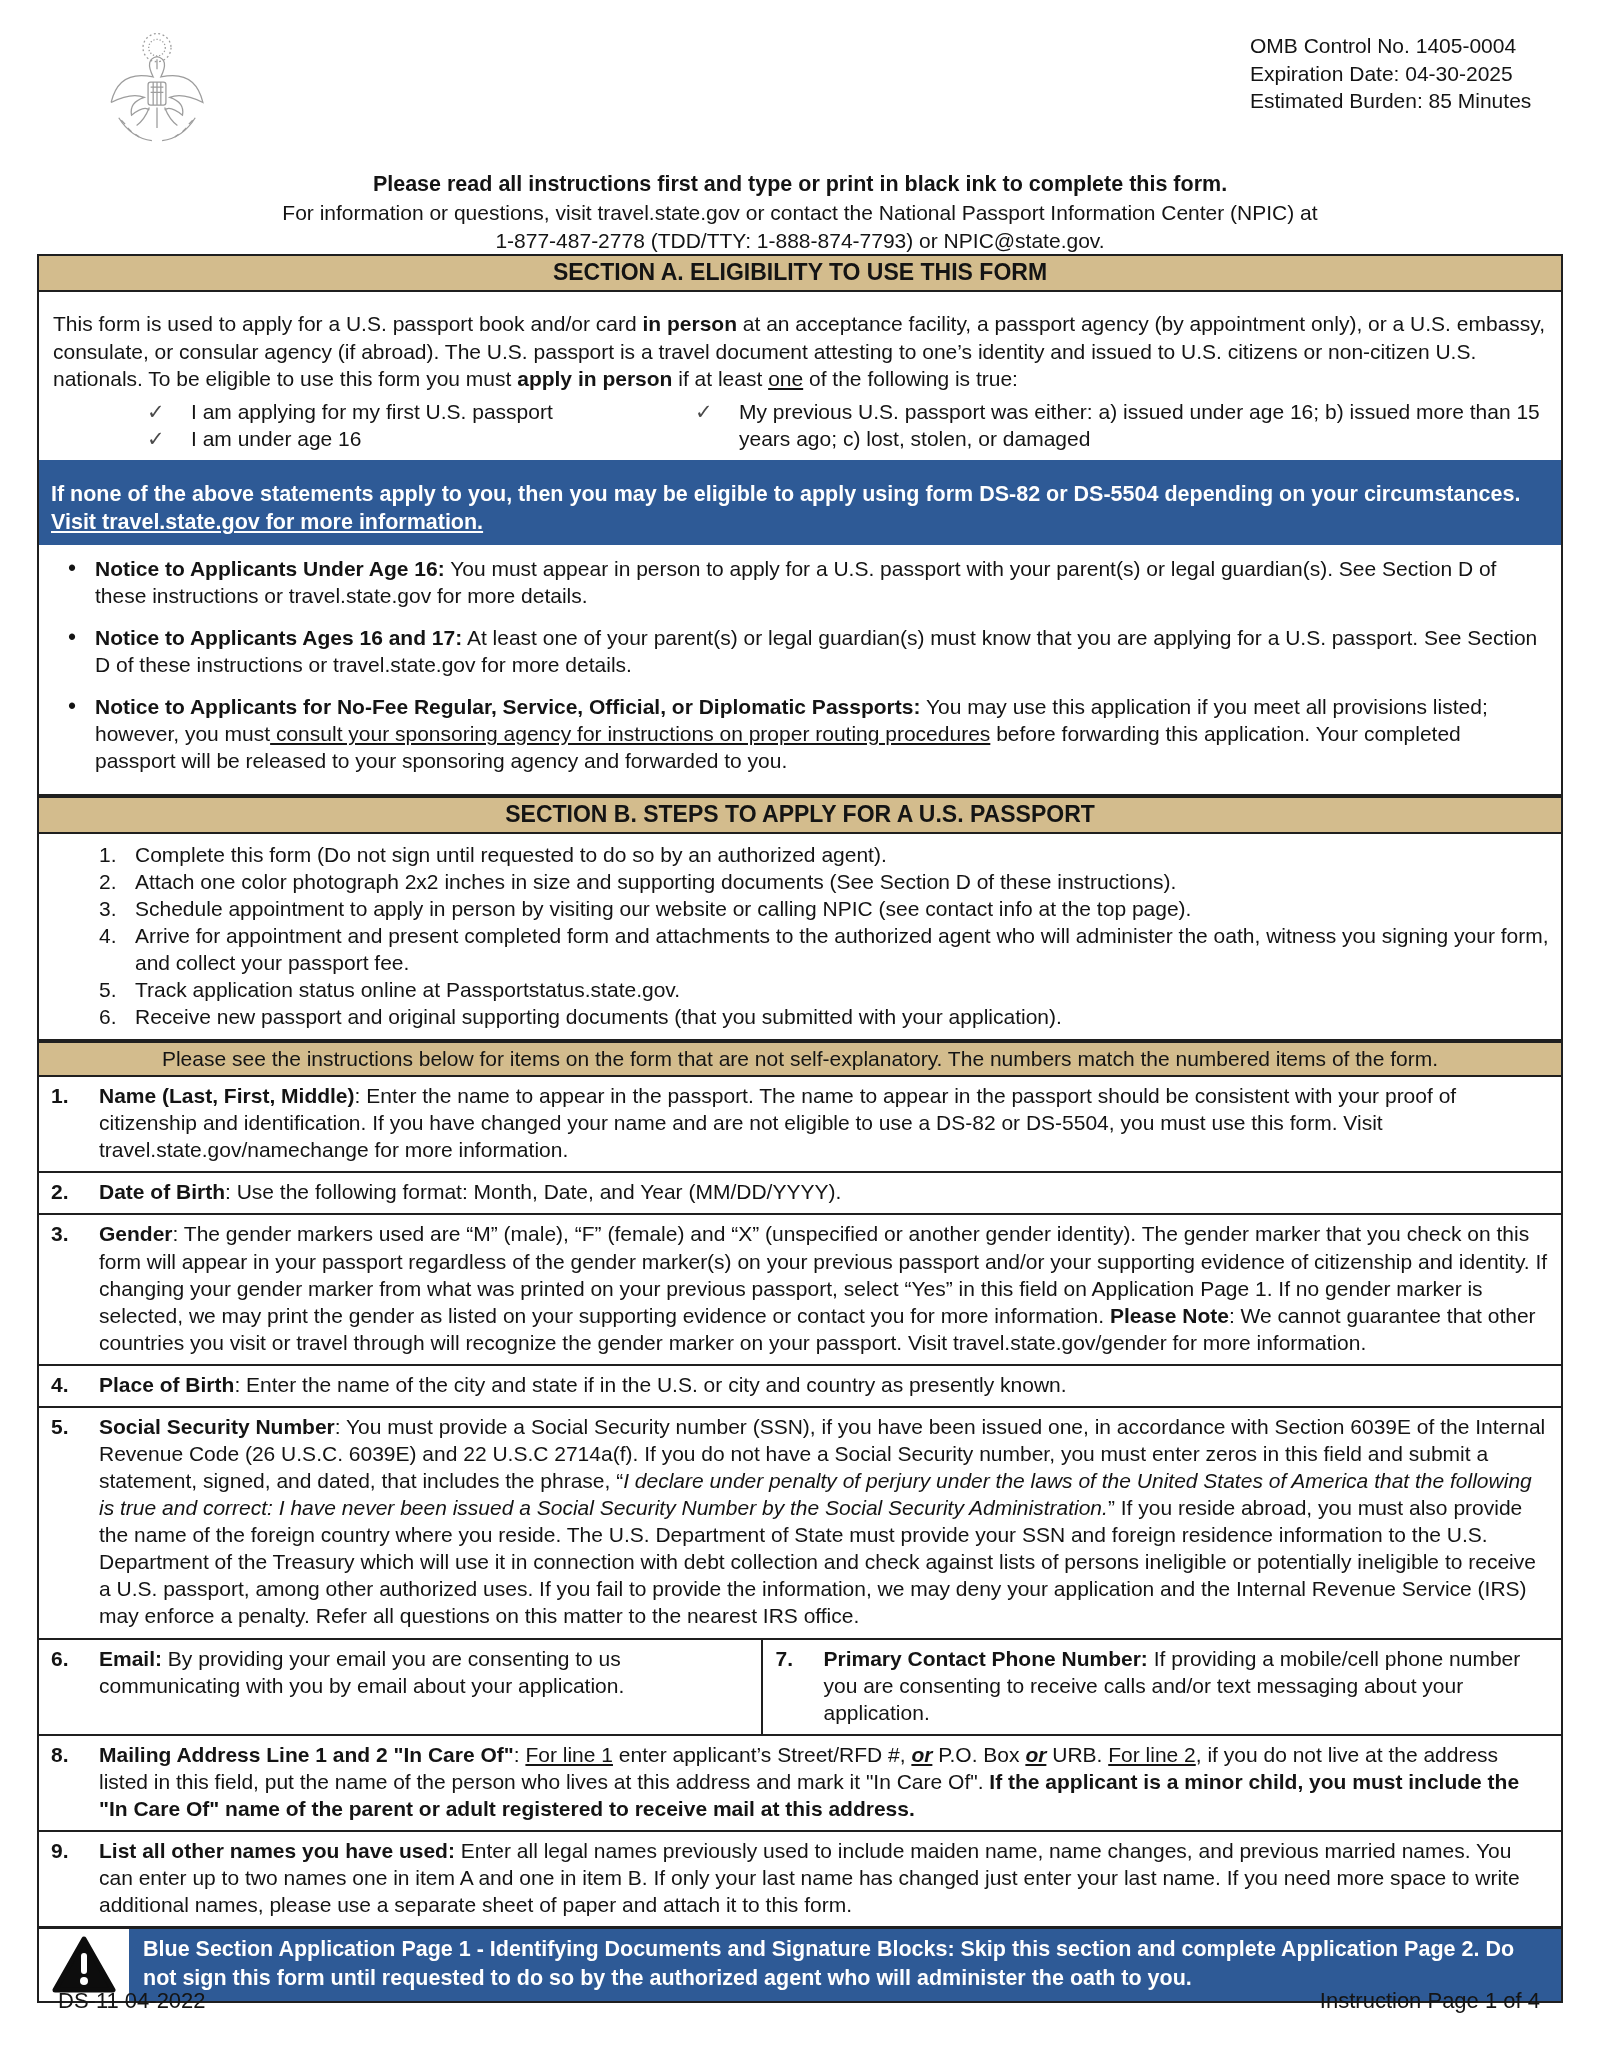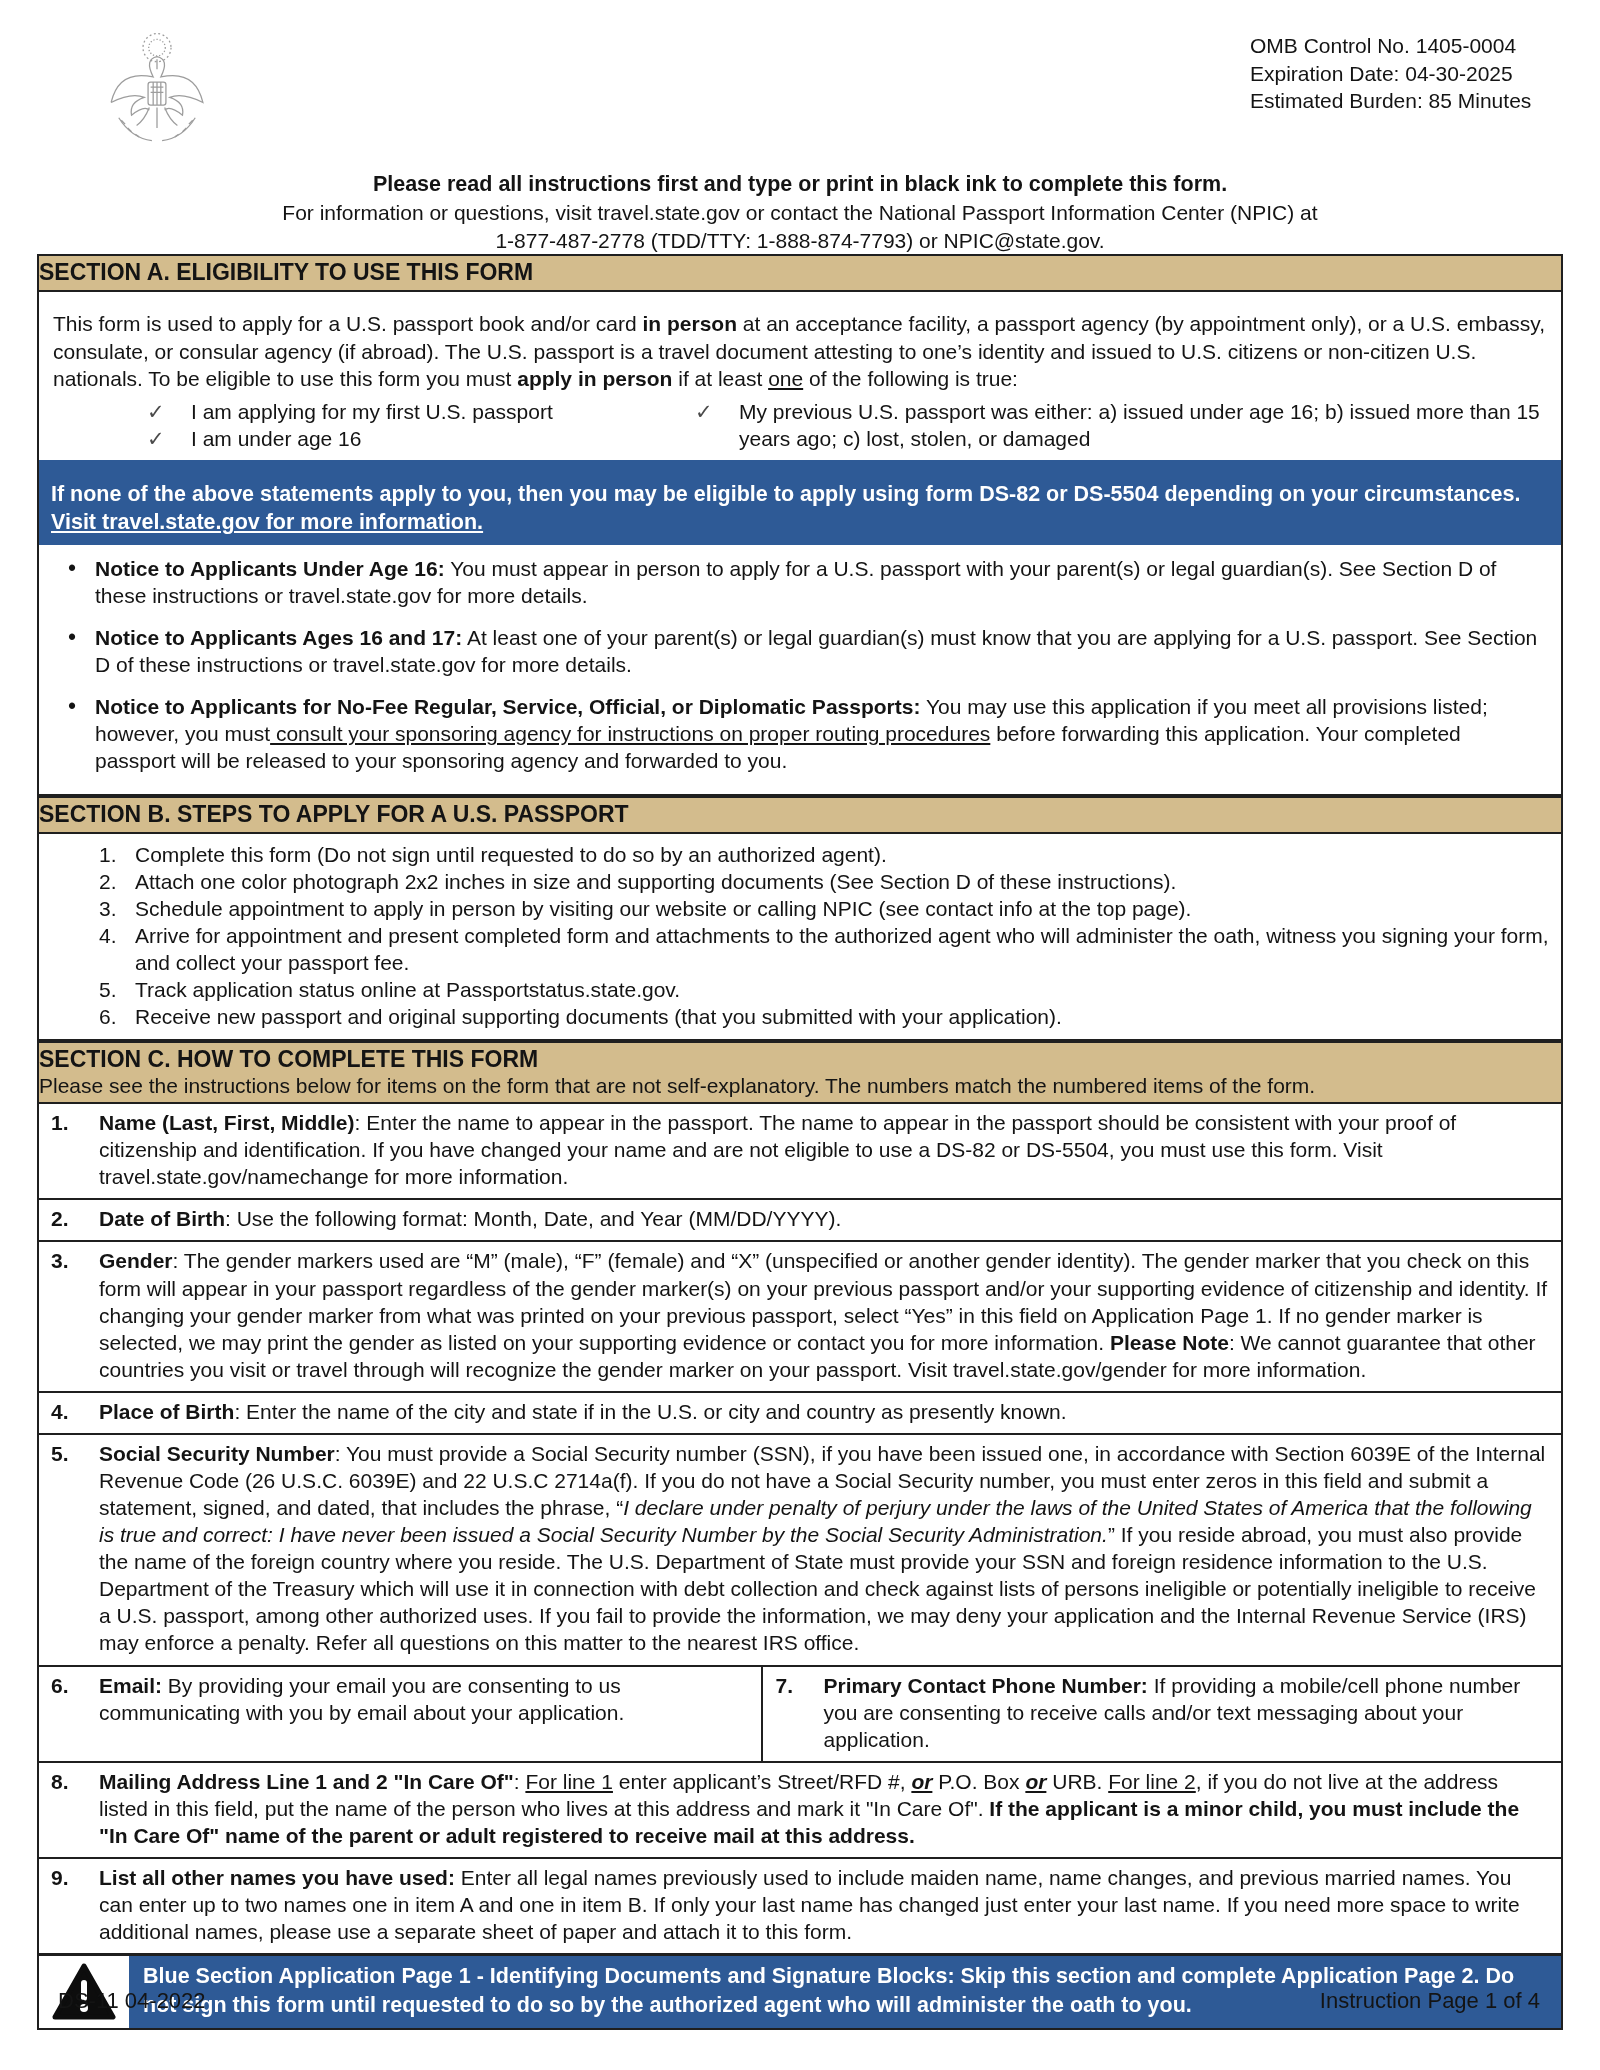--- a/index.html
+++ b/index.html
@@ -20,22 +20,22 @@
   .hcenter{text-align:center;padding-top:14px;}
   .dept{font-family:"Liberation Serif","DejaVu Serif",serif;font-size:27px;}
   .ftitle{font-family:"Liberation Serif","DejaVu Serif",serif;font-size:37px;font-weight:bold;margin-top:4px;letter-spacing:.3px;}
   .omb{position:absolute;left:1194px;top:12px;width:332px;font-size:21px;line-height:1.32;margin-left:19px;}
 
   
   .intro{text-align:center;font-size:21px;line-height:1.33;margin-top:2px;}
   .intro .l1{font-weight:bold;font-size:21.5px;}
 
   
-  .secbar{background:var(--tan);border:2px solid var(--border);
-          font-weight:bold;font-size:23px;padding:3px 0 4px;}
+  .secbar{background:var(--tan);border:2px solid var(--border);text-align:center;
+          font-weight:bold;font-size:23px;padding:3px 18px 4px;}
   .secbar .sub{font-weight:normal;font-size:21px;padding-top:1px;}
   .box{border:2px solid var(--border);border-top:none;}
 
   .t{font-size:21px;line-height:1.29;}
   .b{font-weight:bold;}
   .u{text-decoration:underline;}
   .i{font-style:italic;}
 
   .pad{padding:18px 12px 2px 14px;}
   p.flow{margin:0;}
@@ -183,21 +183,20 @@
           <span class="txt">Track application status online at Passportstatus.state.gov.</span>
         </div>
         <div class="step">
           <span class="n">6.</span>
           <span class="txt">Receive new passport and original supporting documents (that you submitted with your application).</span>
         </div>
       </div>
     </div>
 
     <div class="secbar">
-      <div>SECTION C. HOW TO COMPLETE THIS FORM</div>
       <div class="sub">Please see the instructions below for items on the form that are not self-explanatory. The numbers match the numbered items of the form.</div>
     </div>
     <div class="box">
 
       <div class="citem first t">
         <div class="cnum">1.</div>
         <div class="ctext"><span class="b">Name (Last, First, Middle)</span><span>: Enter the name to appear in the passport. The name to appear in the passport should be consistent with your proof of citizenship and identification. If you have changed your name and are not eligible to use a DS-82 or DS-5504, you must use this form. Visit travel.state.gov/namechange for more information.</span></div>
       </div>
       <div class="citem t">
         <div class="cnum">2.</div>

